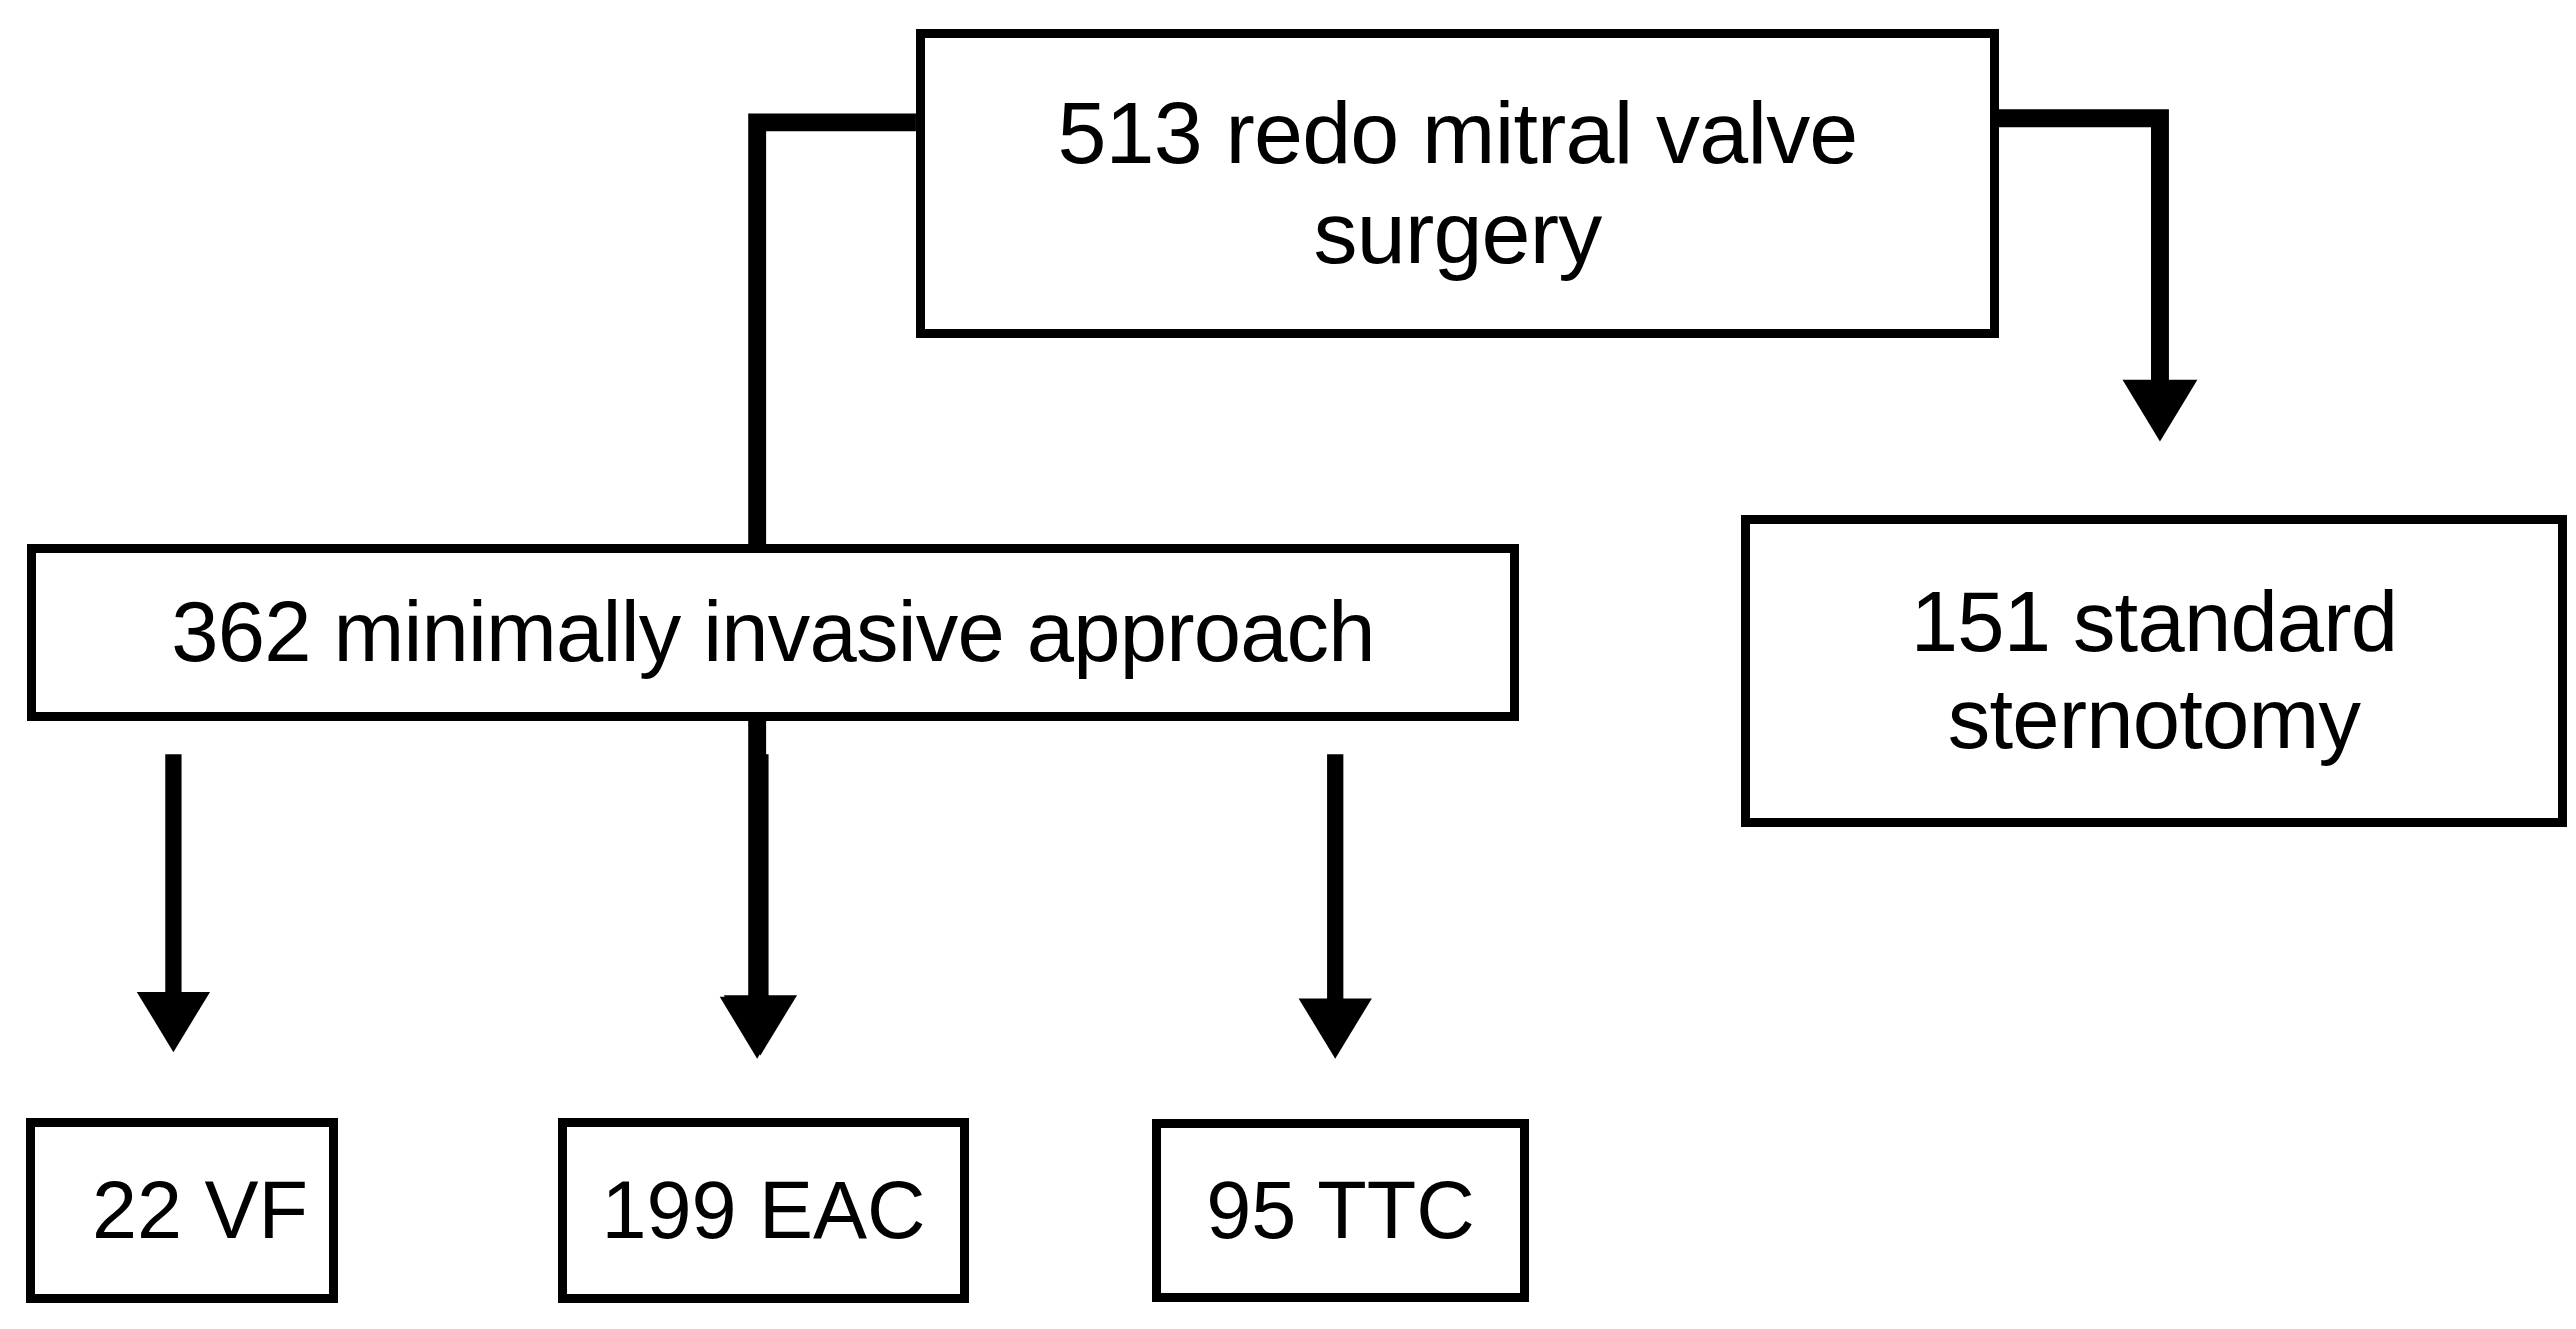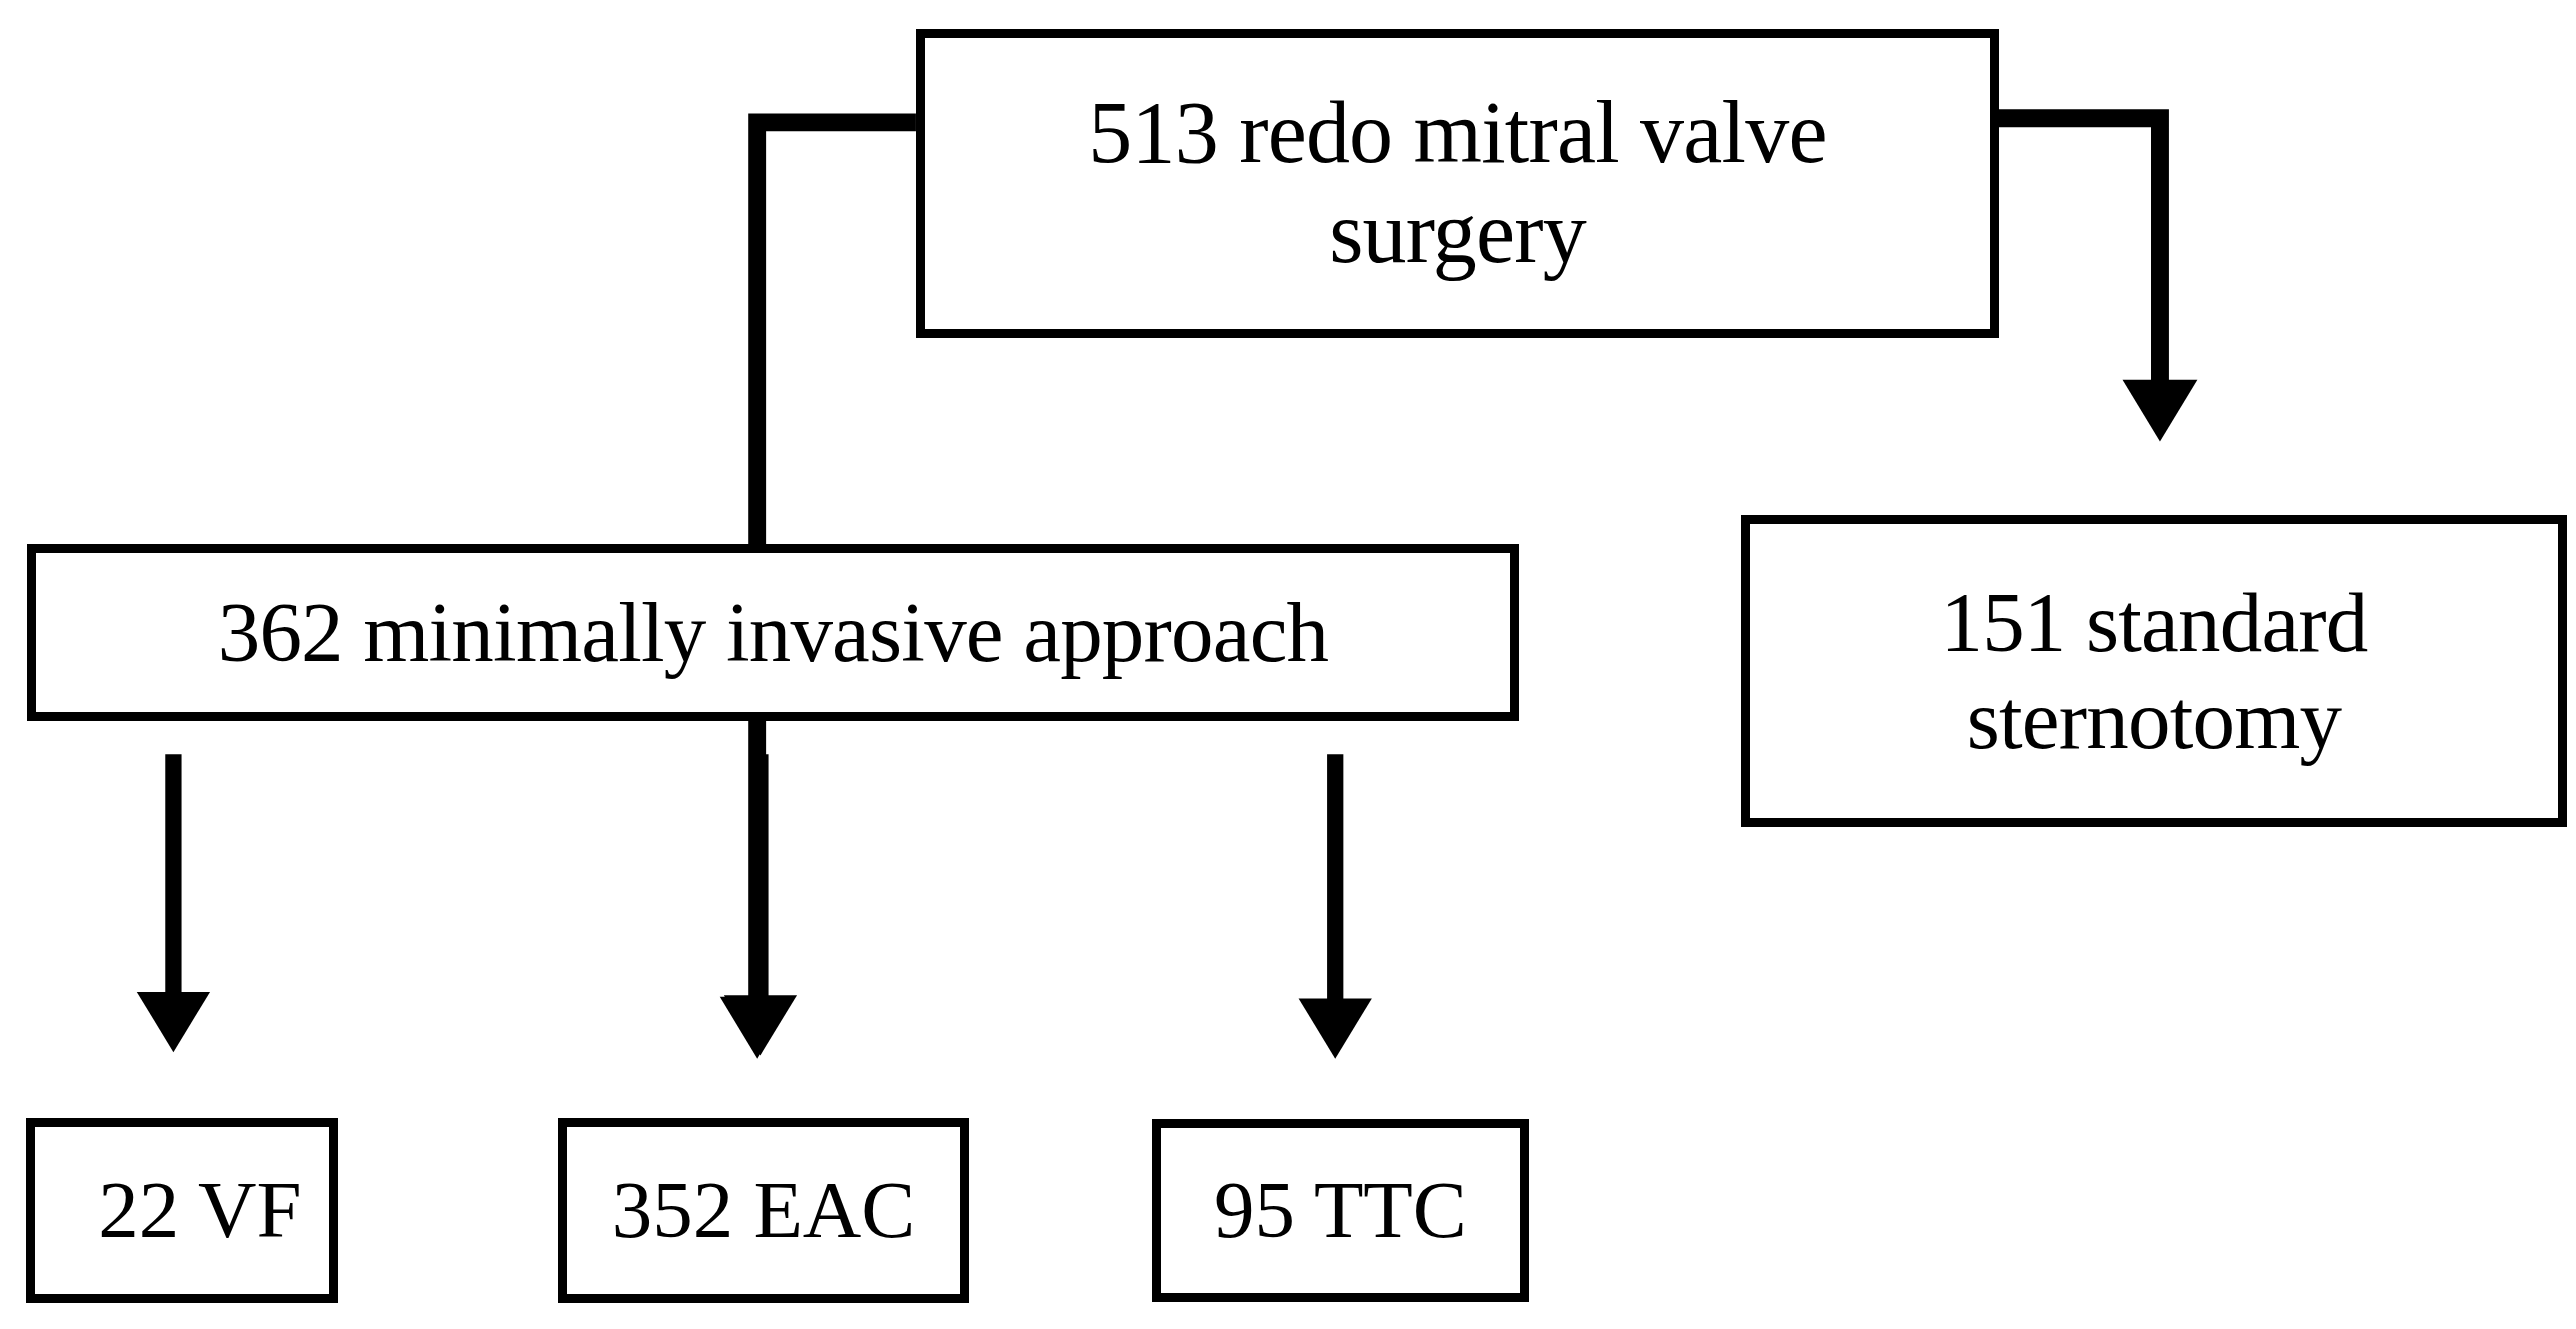--- a/index.html
+++ b/index.html
@@ -7,21 +7,21 @@
     margin: 0;
     padding: 0;
     background: #ffffff;
   }
   #canvas {
     position: relative;
     width: 2576px;
     height: 1330px;
     background: #ffffff;
     overflow: hidden;
-    font-family: Liberation Serif, serif;
+    font-family: Liberation Sans, sans-serif;
   }
   #flow-svg {
     position: absolute;
     left: 0;
     top: 0;
     width: 2576px;
     height: 1330px;
   }
   .node-box {
     position: absolute;
@@ -148,21 +148,21 @@
 
   <div class="node-box" id="node-sternotomy">
     <span class="node-label">151 standard sternotomy</span>
   </div>
 
   <div class="node-box leaf-box" id="node-vf">
     <span class="node-label">22 VF</span>
   </div>
 
   <div class="node-box leaf-box" id="node-eac">
-    <span class="node-label">352 EAC</span>
+    <span class="node-label">199 EAC</span>
   </div>
 
   <div class="node-box leaf-box" id="node-ttc">
     <span class="node-label">95 TTC</span>
   </div>
 
 </div>
 
 
 </body></html>

